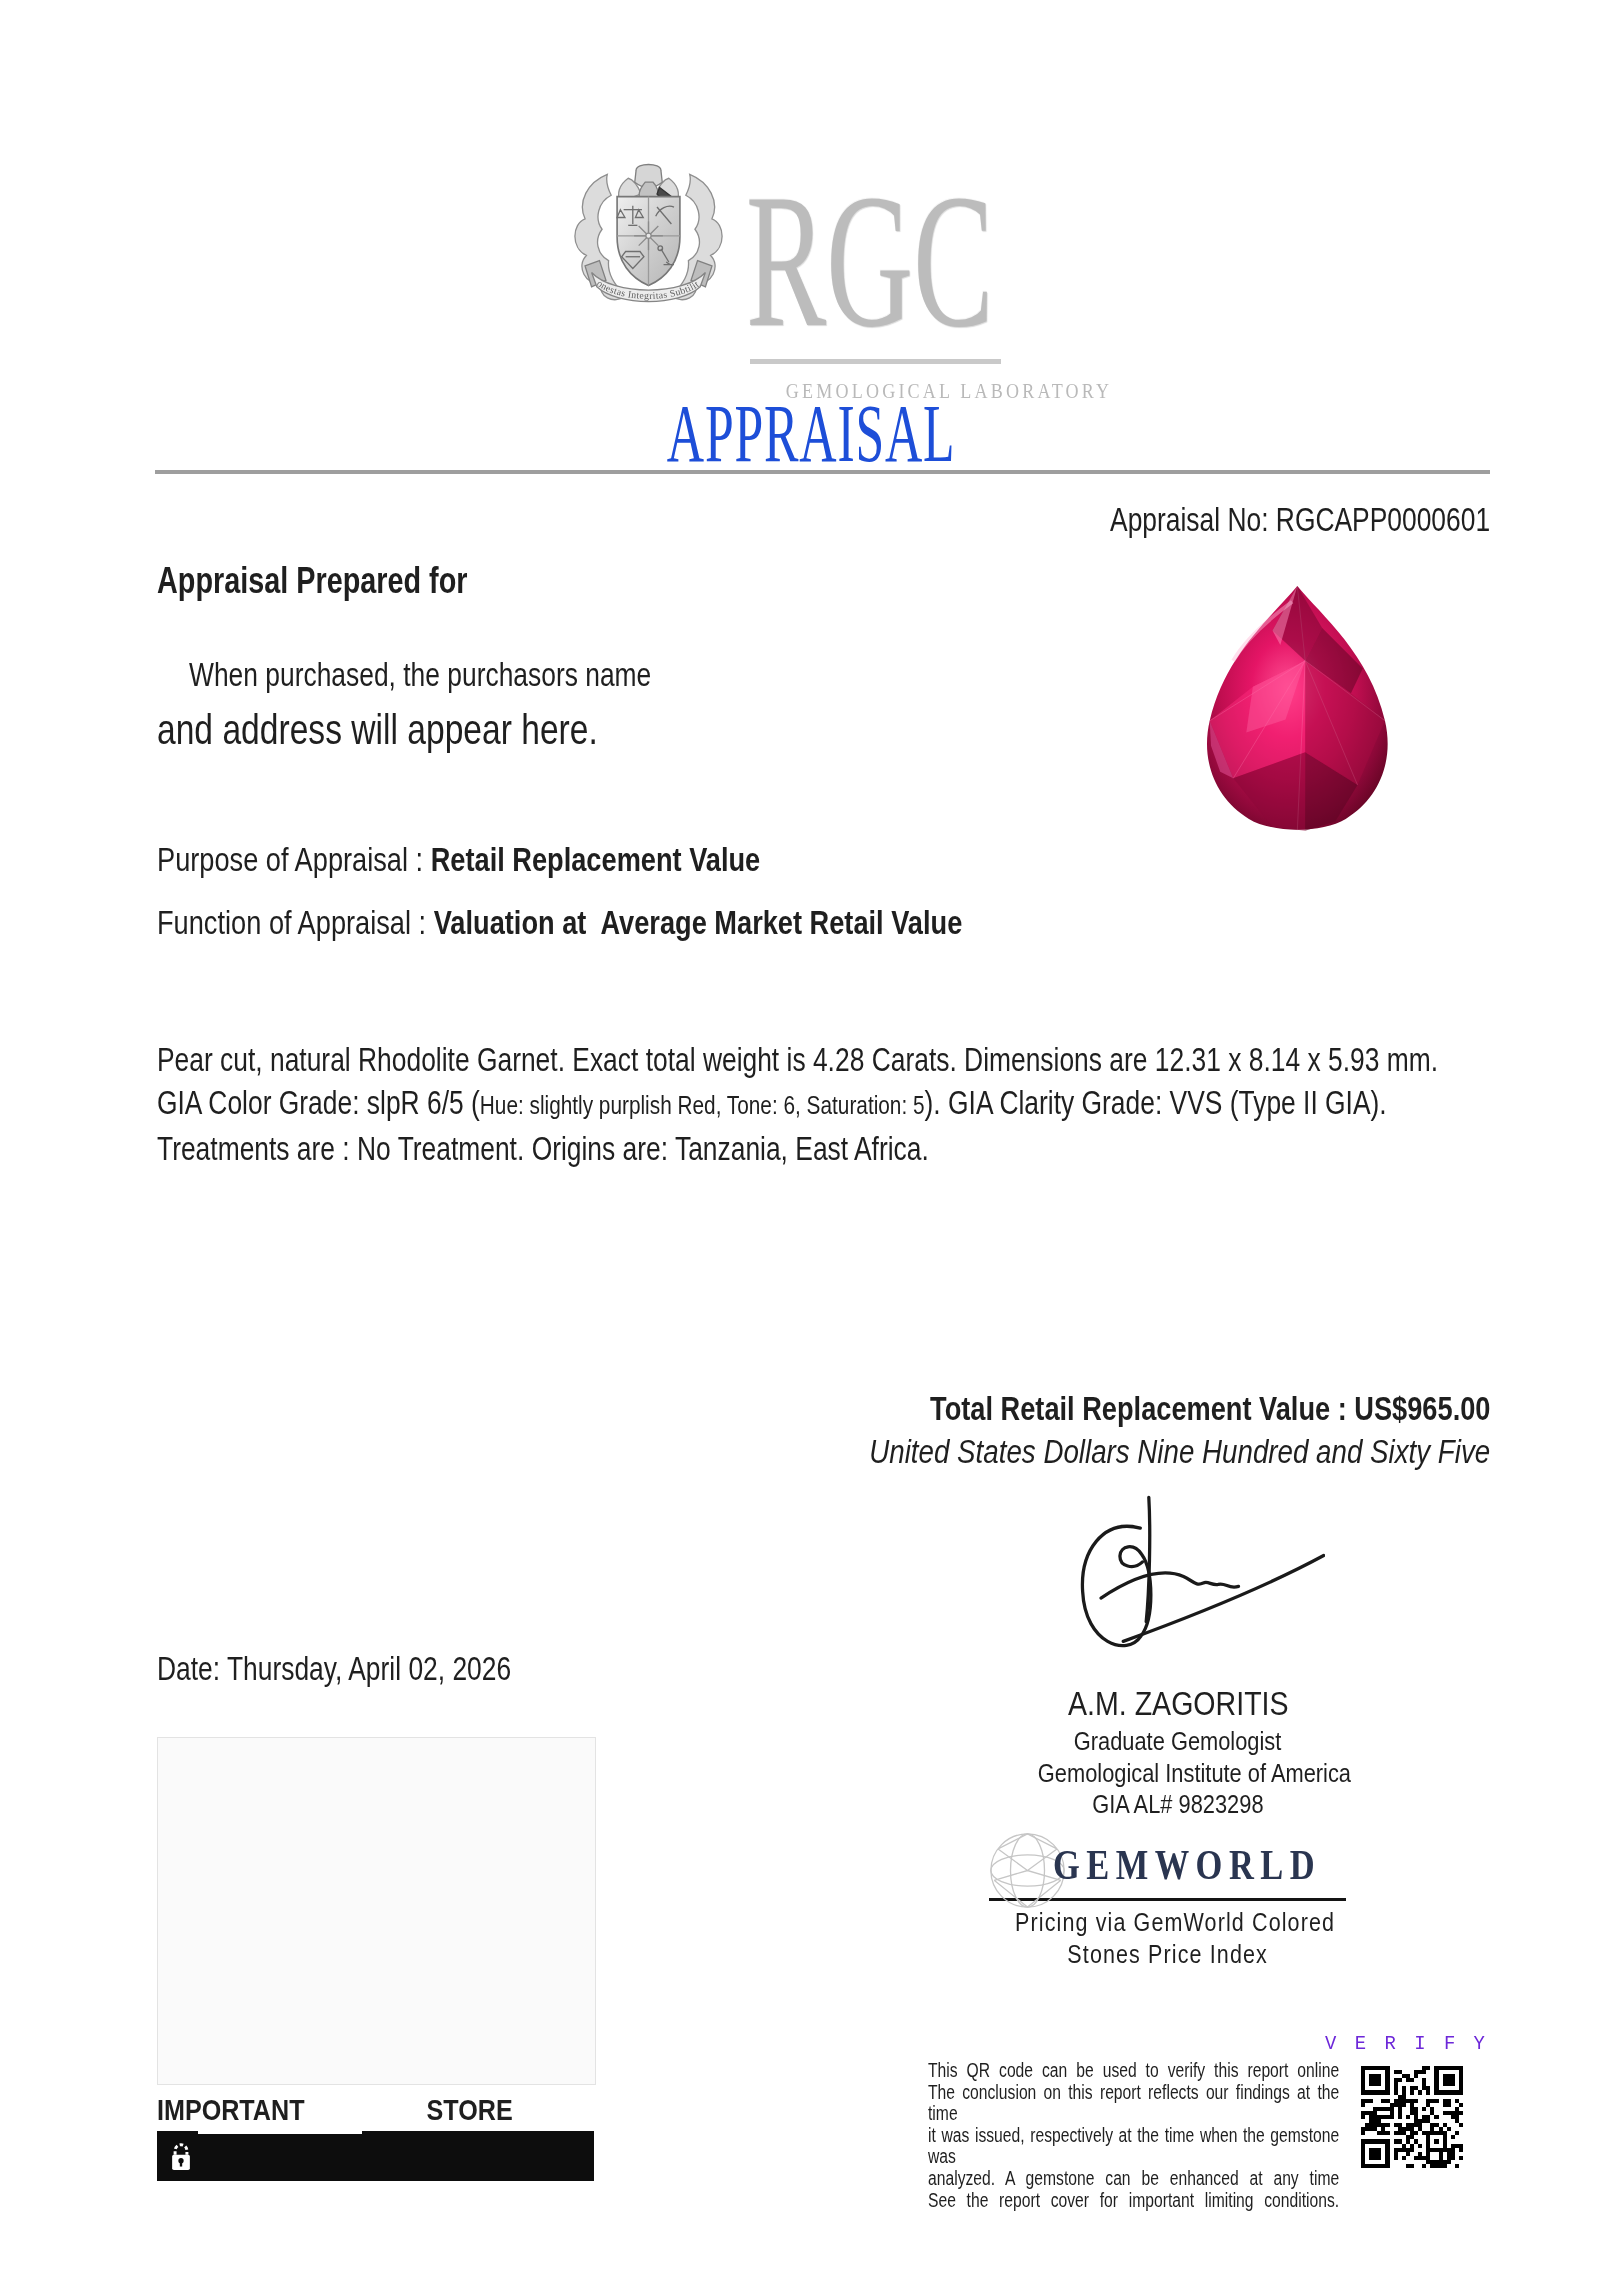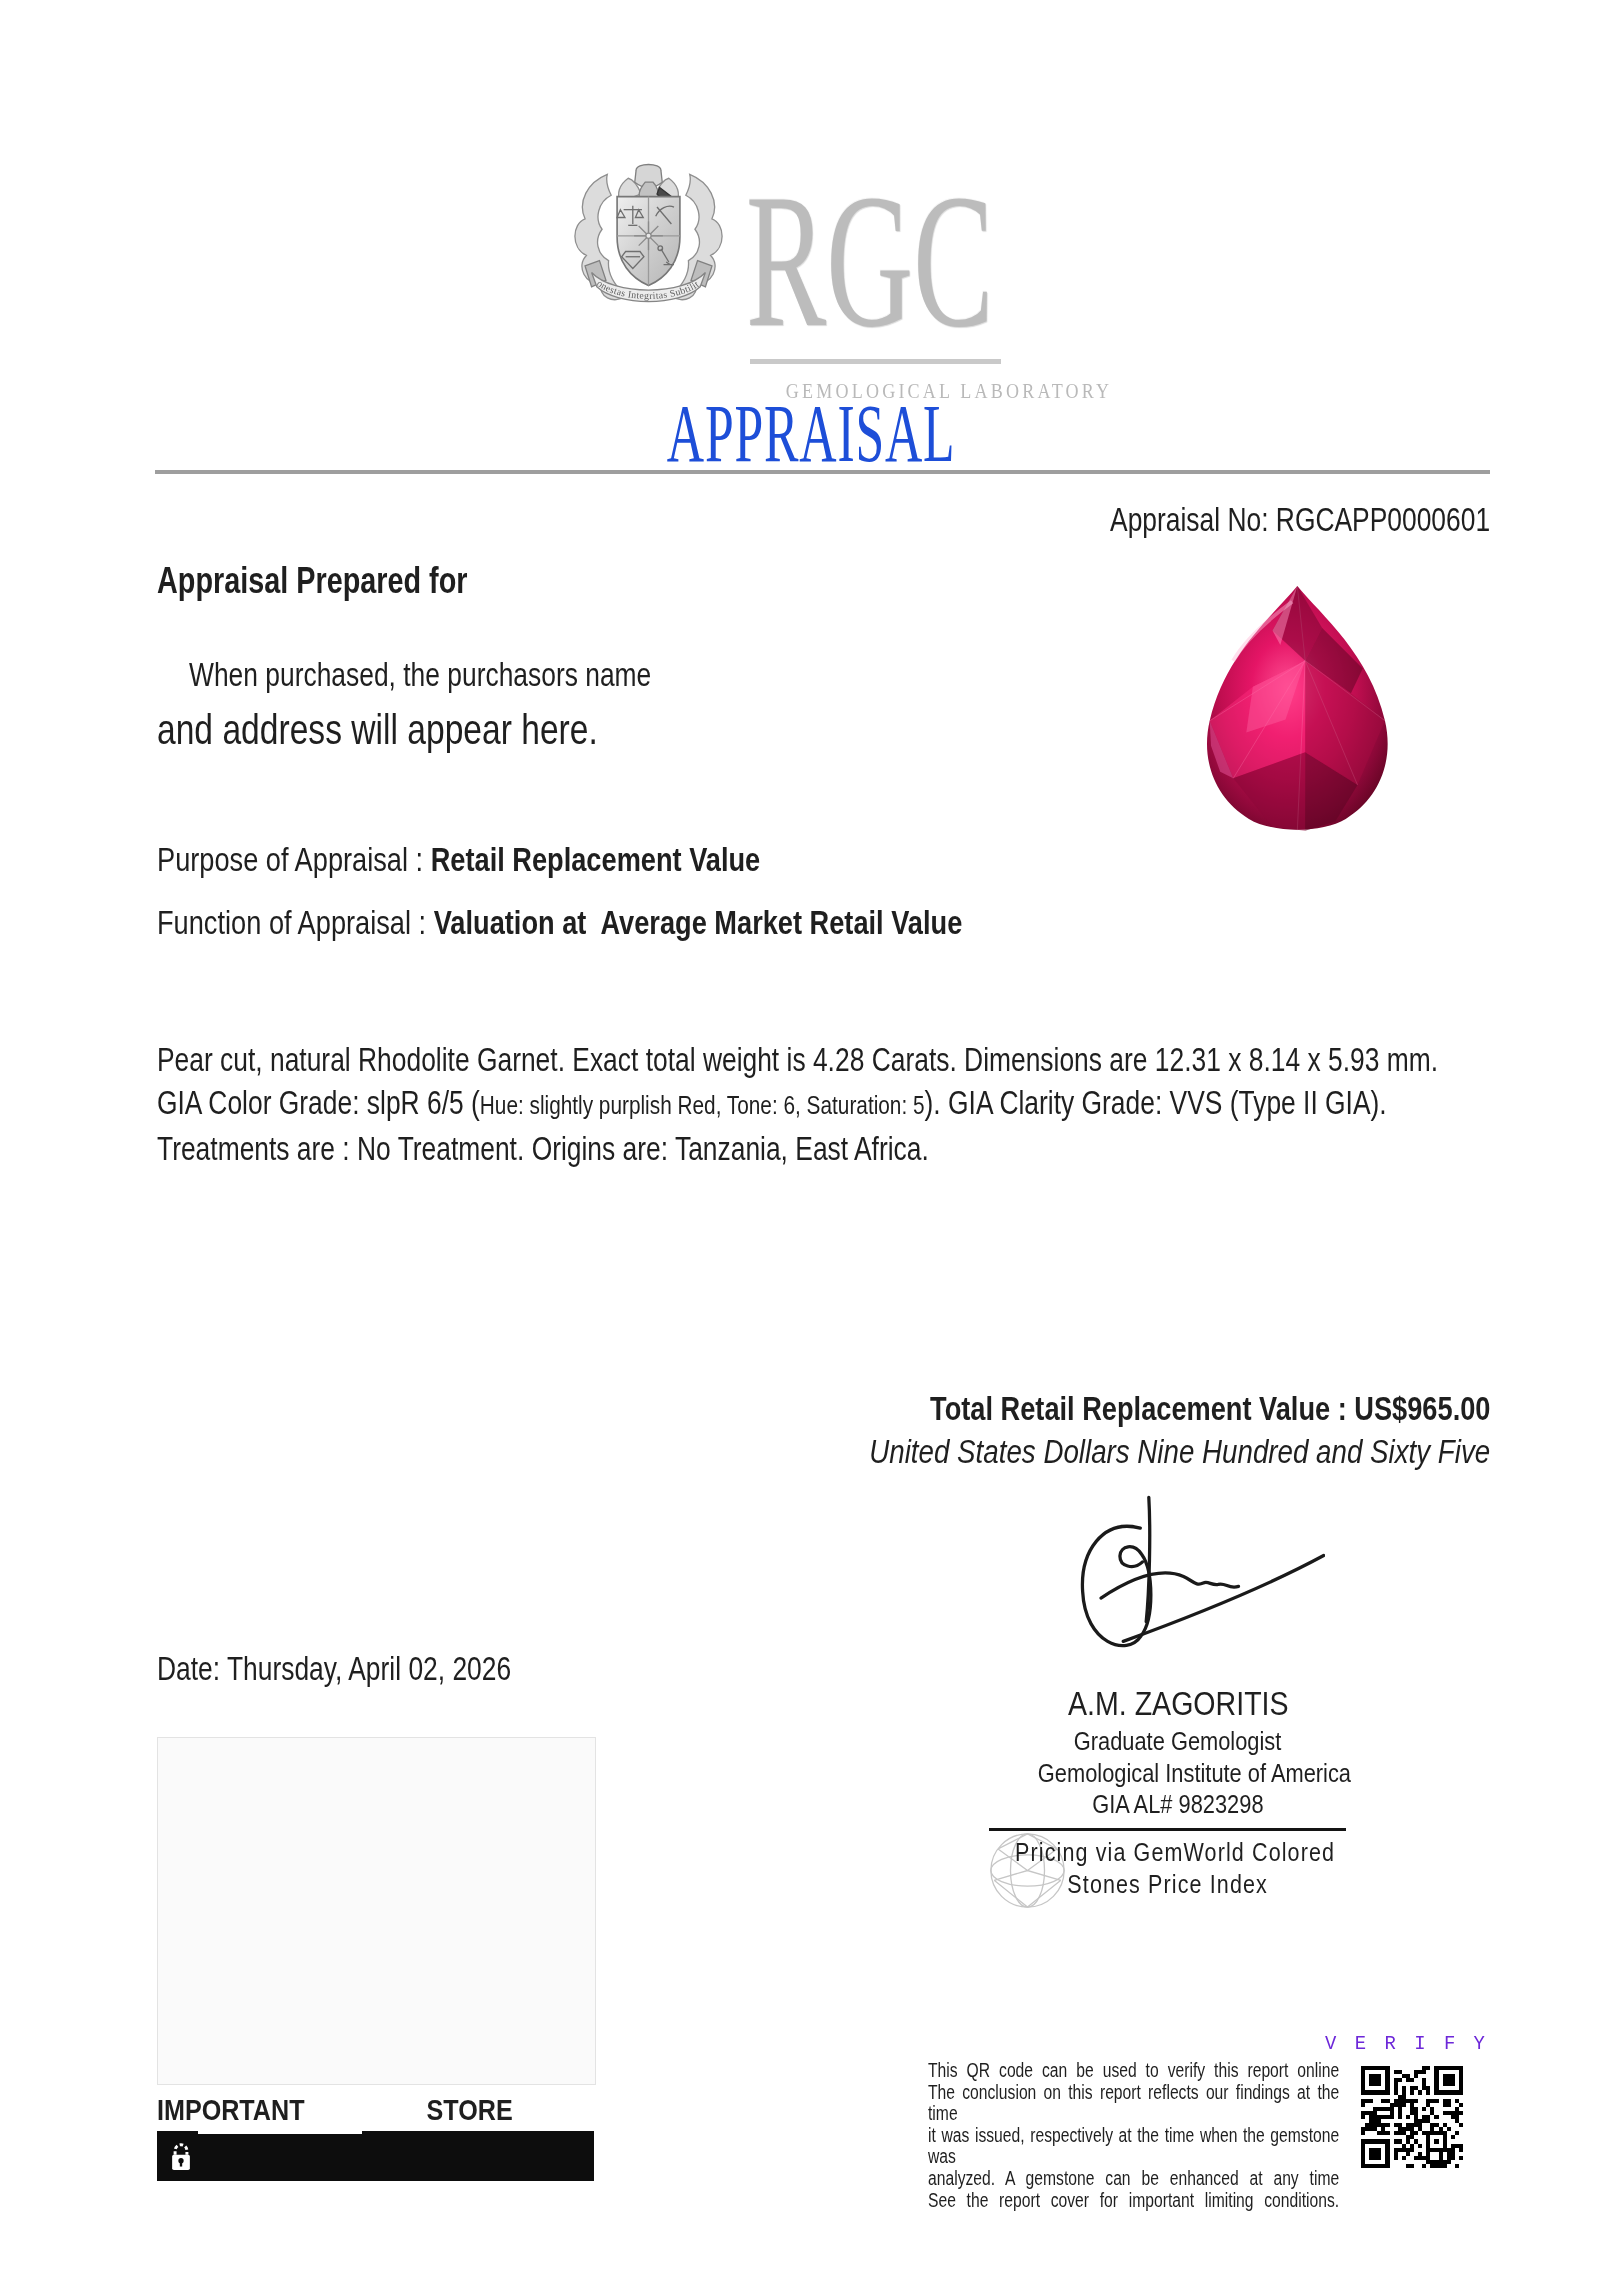--- a/index.html
+++ b/index.html
@@ -199,20 +199,23 @@
 
 <div class="abs" style="left:989px;top:1819px;width:357px;">
   <svg class="abs" style="left:-3.9px;top:9.2px;" width="85" height="85" viewBox="0 0 130 130">
     <g fill="none" stroke="#c6c6c6" stroke-width="2">
       <circle cx="65" cy="65" r="56"></circle>
       <ellipse cx="65" cy="65" rx="26" ry="56"></ellipse>
       <ellipse cx="65" cy="65" rx="56" ry="24"></ellipse>
       <path d="M20 32 L65 9 L110 32 M14 80 L65 121 M116 80 L65 121 M20 32 L65 65 L110 32 M14 80 L65 65 L116 80"></path>
     </g>
   </svg>
+  <div style="padding-left:64px;font-family:'Liberation Serif',serif;font-size:42px;font-weight:600;color:#2a3550;letter-spacing:7.9px;margin-top:22px;">
+    <span class="cx" style="transform:scaleX(.82);">GEMWORLD</span>
+  </div>
   <div style="margin-top:9.2px;height:3.3px;background:#141414;width:357px;"></div>
   <div style="margin-top:6.5px;text-align:center;font-size:25px;letter-spacing:1.3px;">
     <span class="cxc" style="transform:scaleX(.86);">Pricing via GemWorld Colored</span>
   </div>
   <div style="margin-top:2.6px;text-align:center;font-size:25px;letter-spacing:1.3px;">
     <span class="cxc" style="transform:scaleX(.86);">Stones Price Index</span>
   </div>
 </div>
 
 <div class="abs" style="left:1309px;top:2032px;width:196px;text-align:center;font-size:21px;letter-spacing:3.9px;color:#6d28d9;font-family:Liberation Mono, monospace;">

